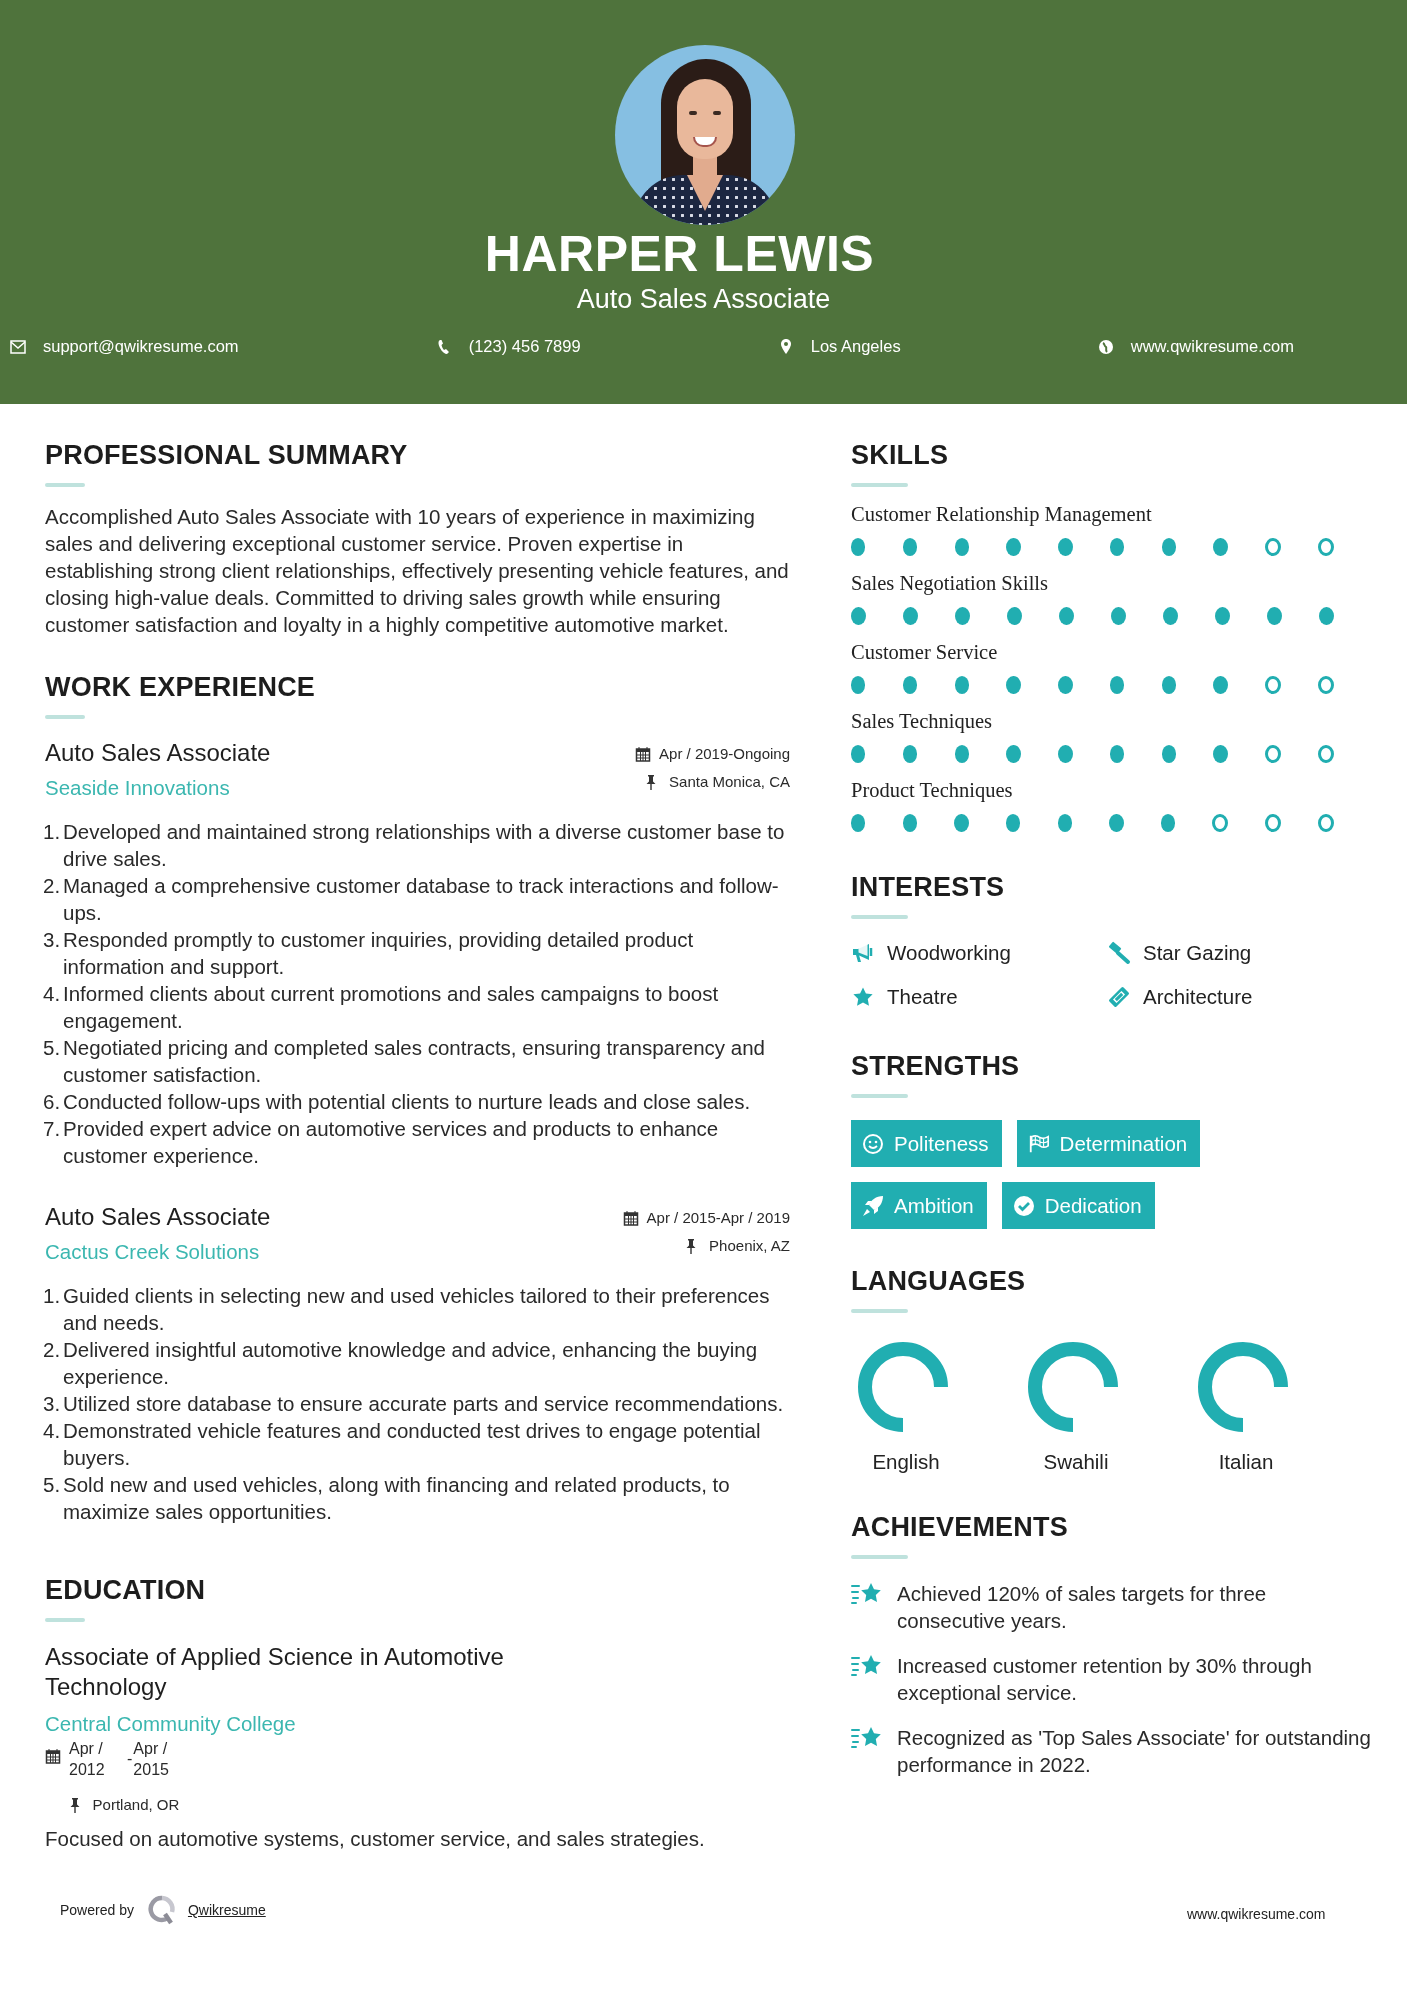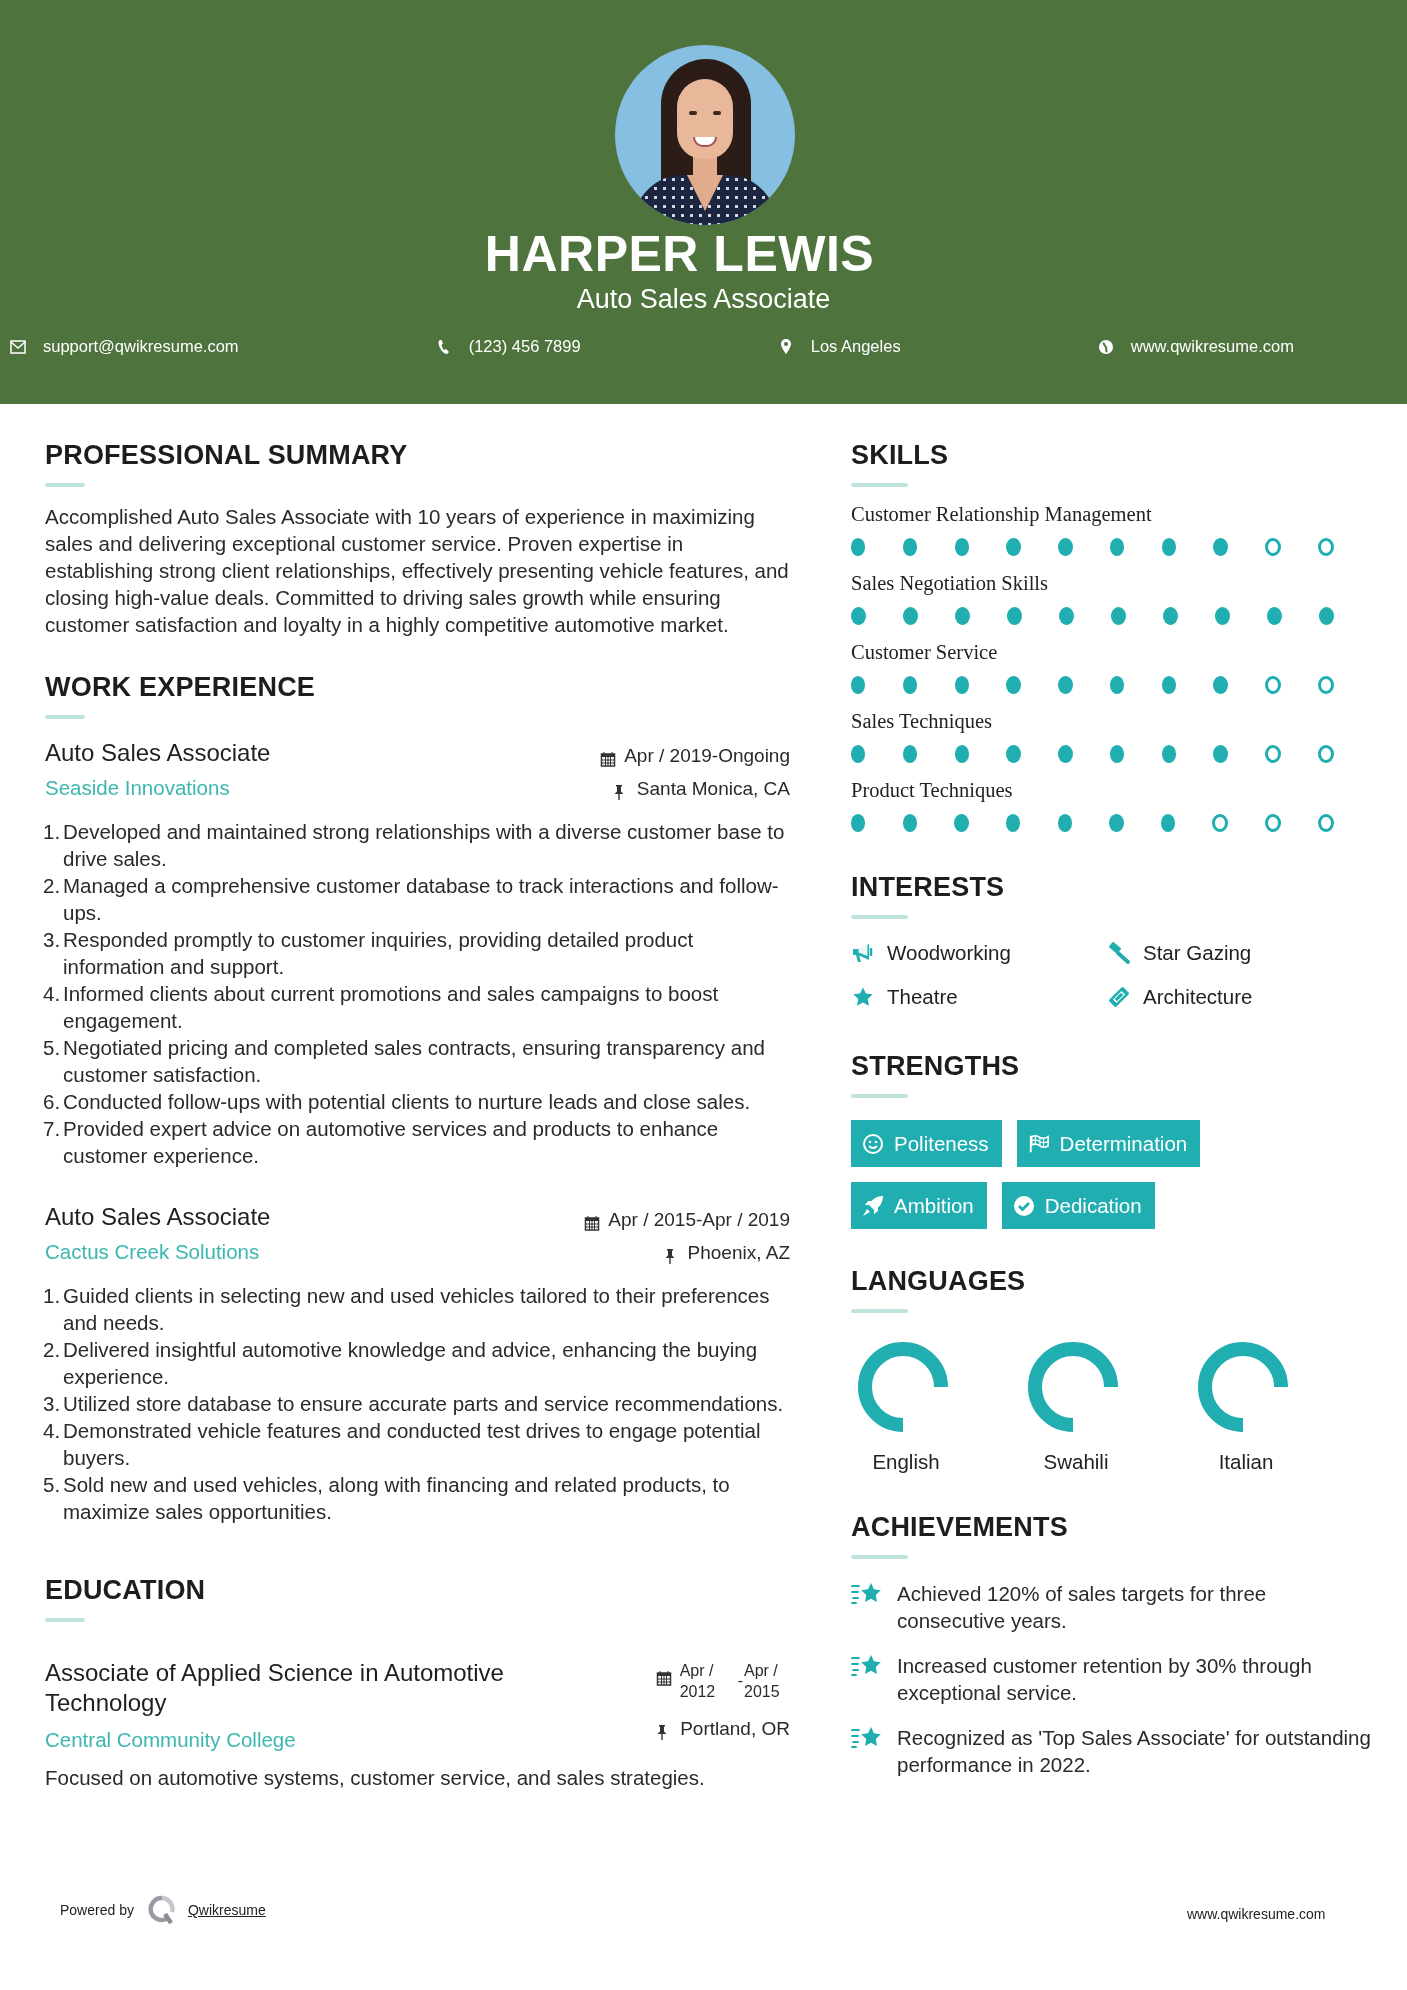--- a/index.html
+++ b/index.html
@@ -28,21 +28,21 @@
 
   .sec-title { font-size: 27px; font-weight: bold; color: #1d1d1d; letter-spacing: 0.2px; }
   .sec-rule { width: 40px; height: 4px; background: #bfe2dd; margin-top: 12px; border-radius: 2px; }
   .right .sec-rule { width: 57px; }
 
   .para { font-size: 20.5px; line-height: 27px; color: #2a2a2a; margin-top: 16px; }
 
   .job-head { display: flex; justify-content: space-between; align-items: flex-start; }
   .job-title { font-size: 24px; color: #1f1f1f; }
   .job-company { font-size: 20.5px; color: #3bb7b0; }
-  .meta { font-size: 19px; color: #2a2a2a; display: flex; align-items: flex-end; justify-content: flex-end; }
+  .meta { font-size: 15px; color: #2a2a2a; display: flex; align-items: flex-end; justify-content: flex-end; }
   .meta .mi { width: 16px; height: 16px; margin-right: 8px; display: inline-flex; }
   ol.bullets { list-style: none; margin-top: 14px; }
   ol.bullets li { font-size: 20.5px; line-height: 27px; color: #2a2a2a; position: relative; padding-left: 18px; }
   ol.bullets li .num { position: absolute; left: -2px; top: 0; }
 
   .skill { margin-top: 15px; }
   .skill-name { font-size: 20.5px; color: #222; line-height: 24px; }
   .dots { display: flex; margin-top: 12px; }
   .dot { width: 18px; height: 18px; border-radius: 50%; margin-right: 37.3px; }
   .dot.on { background: #21aeb1; }
@@ -209,21 +209,21 @@
         <li><span class="num">3.</span><span>Utilized store database to ensure accurate parts and service recommendations.</span></li>
         <li><span class="num">4.</span><span>Demonstrated vehicle features and conducted test drives to engage potential buyers.</span></li>
         <li><span class="num">5.</span><span>Sold new and used vehicles, along with financing and related products, to maximize sales opportunities.</span></li>
       </ol>
     </div>
   </section>
 
   <section style="margin-top:50px;">
     <div class="sec-title">EDUCATION</div>
     <div class="sec-rule"></div>
-    <div class="job-head" style="margin-top:36px;">
+    <div class="job-head" style="margin-top:20px;flex-direction:column;">
       <div style="width:560px;">
         <div class="job-title" style="line-height:30px;">Associate of Applied Science in Automotive Technology</div>
         <div class="job-company" style="margin-top:10px;">Central Community College</div>
       </div>
       <div style="padding-top:2px;">
         <div class="meta" style="align-items:flex-start;font-size:16px;line-height:21px;">
           <span class="mi" style="margin-top:10px;">
             <svg width="16" height="16" viewBox="0 0 16 16">
                 <rect x="1.5" y="3" width="13" height="12" fill="none" stroke="#333" stroke-width="1.5"></rect>
                 <rect x="1.5" y="3" width="13" height="3" fill="#333"></rect>

